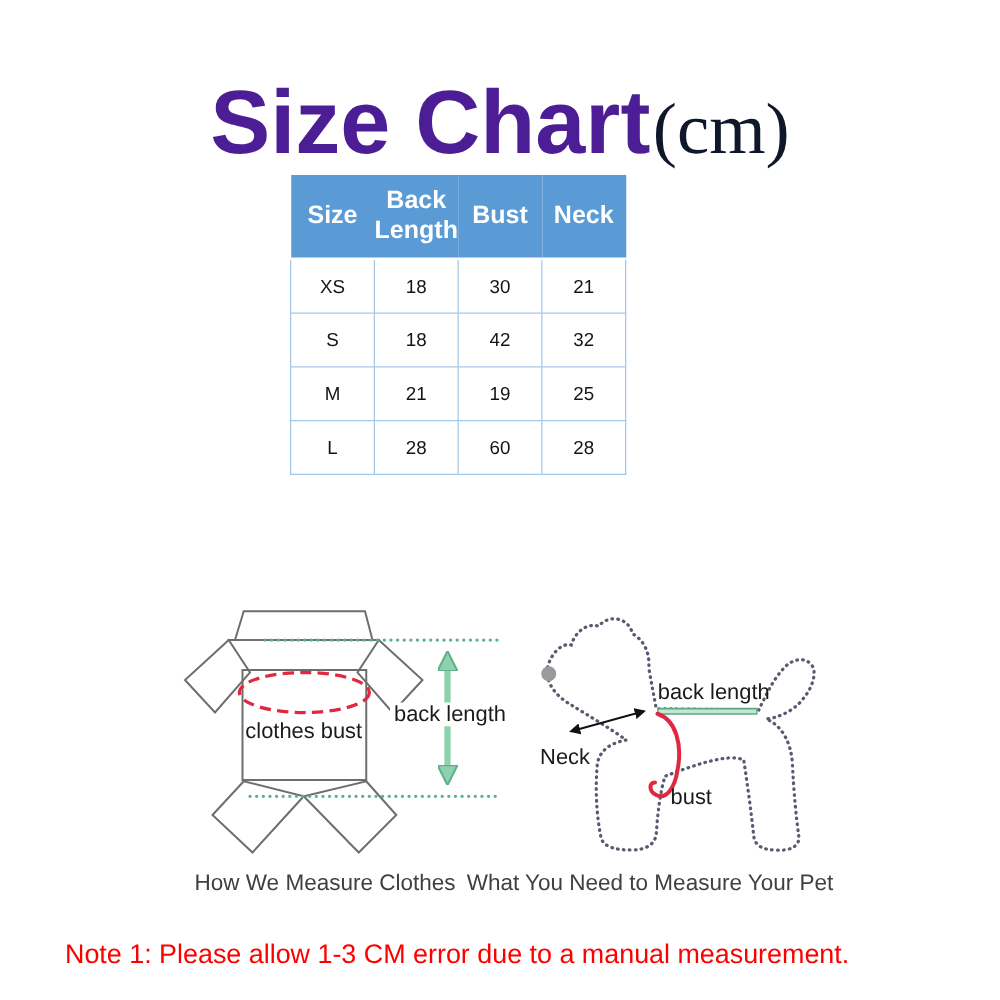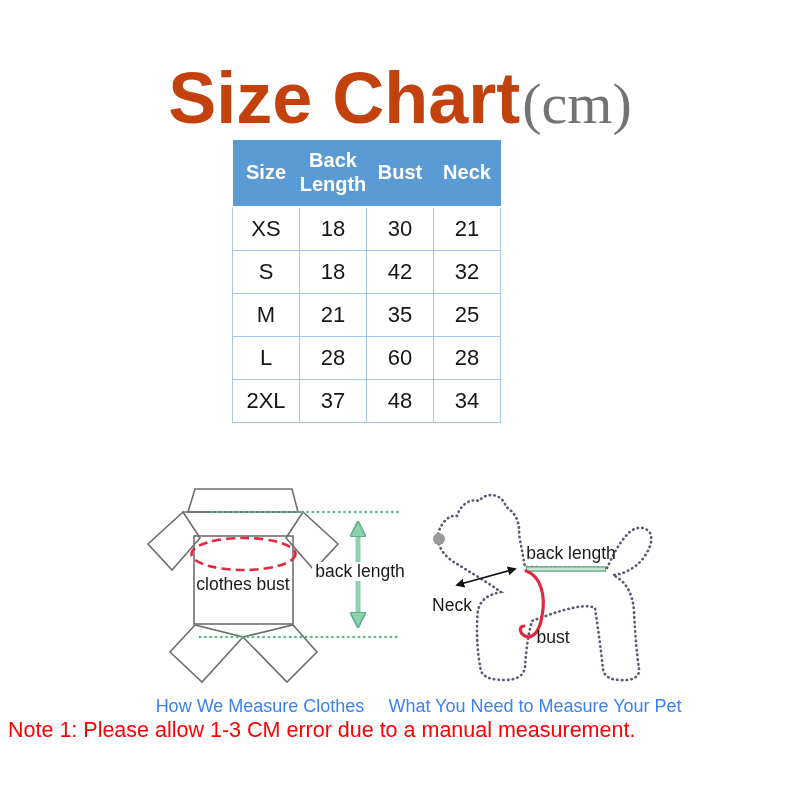--- a/index.html
+++ b/index.html
@@ -2,40 +2,40 @@
 <html><head>
 <meta charset="utf-8">
 <style>
   html,body{margin:0;padding:0;background:#ffffff;}
   #canvas{
     position:relative;width:800px;height:800px;background:#ffffff;overflow:hidden;
     font-family:"Liberation Sans","DejaVu Sans",sans-serif;
   }
   
   .title-wrap{position:absolute;top:60px;left:0;width:800px;text-align:center;line-height:76px;white-space:nowrap;}
-  .title-main{font-size:72px;font-weight:bold;color:#c2410c;letter-spacing:0px;}
-  .title-unit{font-family:"Liberation Serif","DejaVu Serif",serif;font-size:58px;color:#737373;margin-left:2px;}
+  .title-main{font-size:72px;font-weight:bold;color:#4c1d95;letter-spacing:0px;}
+  .title-unit{font-family:"Liberation Serif","DejaVu Serif",serif;font-size:58px;color:#0f172a;margin-left:2px;}
   
   table.size-table{
     position:absolute;left:232px;top:140px;width:269px;border-collapse:collapse;table-layout:fixed;
   }
   table.size-table th{
     background:#5b9bd5;color:#ffffff;font-size:20px;font-weight:bold;height:66px;
     line-height:1.18;border:0;border-bottom:2px solid #ffffff;padding:0;
   }
   table.size-table td{
     border:1px solid #a5c7e8;height:42px;text-align:center;vertical-align:middle;
-    font-size:22px;color:#151515;padding:0;background:#ffffff;
+    font-size:15px;color:#151515;padding:0;background:#ffffff;
   }
   
-  .caption{position:absolute;top:696px;font-size:18px;color:#3b82f6;text-align:center;white-space:nowrap;}
+  .caption{position:absolute;top:696px;font-size:18px;color:#404040;text-align:center;white-space:nowrap;}
   #caption-clothes{left:110px;width:300px;}
-  #caption-dog{left:385px;width:300px;}
+  #caption-dog{left:370px;width:300px;}
   .note{position:absolute;left:8px;font-size:21.5px;color:#ff0000;white-space:nowrap;}
-  #note-1{top:718px;}
+  #note-1{top:751px;margin-left:44px;}
   #note-2{top:765px;}
   
   #clothes-svg{position:absolute;left:100px;top:478px;}
   #dog-svg{position:absolute;left:405px;top:482px;}
   svg text{font-family:"Liberation Sans","DejaVu Sans",sans-serif;}
 </style>
 </head>
 <body>
 
 <div id="canvas">
@@ -62,34 +62,28 @@
       </tr>
       <tr>
         <td>S</td>
         <td>18</td>
         <td>42</td>
         <td>32</td>
       </tr>
       <tr>
         <td>M</td>
         <td>21</td>
-        <td>35</td>
+        <td>19</td>
         <td>25</td>
       </tr>
       <tr>
         <td>L</td>
         <td>28</td>
         <td>60</td>
         <td>28</td>
-      </tr>
-      <tr>
-        <td>2XL</td>
-        <td>37</td>
-        <td>48</td>
-        <td>34</td>
       </tr>
     </tbody>
   </table>
 
   <svg id="clothes-svg" width="310" height="215" viewBox="0 0 310 215">
     <defs>
       <marker id="gah" viewBox="0 0 10 10" refX="8" refY="5" markerWidth="3.2" markerHeight="3.2" orient="auto-start-reverse">
         <path d="M0,0 L10,5 L0,10 z" fill="#8ed1ad" stroke="#5fae8c" stroke-width="1"></path>
       </marker>
     </defs>

